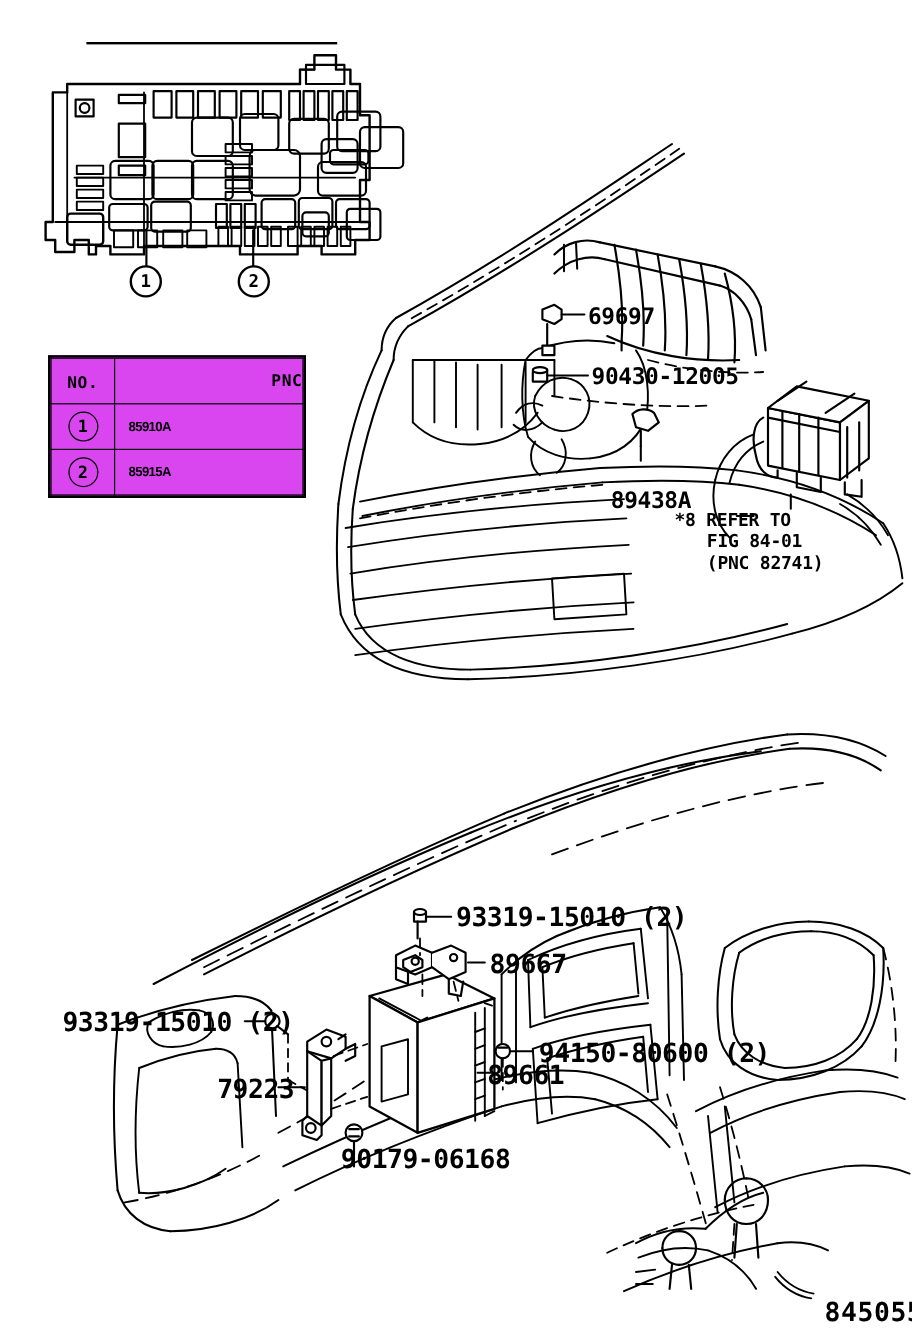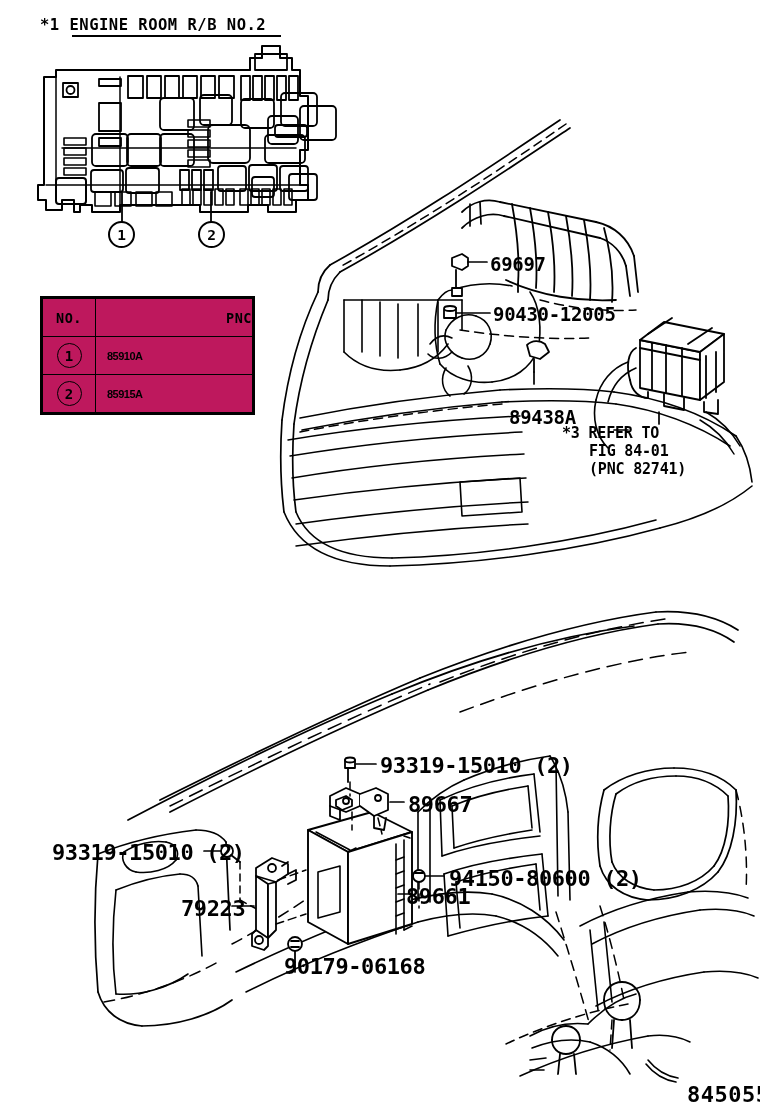--- a/index.html
+++ b/index.html
@@ -69,21 +69,21 @@
   }
 
   
   .parts-table {
     position: absolute;
     left: 40px;
     top: 296px;
     width: 211px;
     border: 2px solid #000;
     border-collapse: collapse;
-    background: #be185d;
+    background: #d946ef;
   }
   .parts-table table {
     border-collapse: collapse;
     width: 100%;
   }
   .parts-table td, .parts-table th {
     border: 1.5px solid #000;
     padding: 0;
     margin: 0;
   }
@@ -703,21 +703,20 @@
 
       <g stroke-width="1.5" stroke-dasharray="10 7">
         <path d="M556,912 C568,950 580,990 590,1026"></path>
         <path d="M600,906 C610,938 618,970 624,1000"></path>
         <path d="M736,790 C744,820 748,856 746,890"></path>
       </g>
 
     </g>
   </svg>
 
-  <div class="lbl lbl-title" style="left:40px; top:16px;">*1 ENGINE ROOM R/B NO.2</div>
   <div class="title-underline" style="left:72px; top:35px; width:209px;"></div>
 
   <div class="callout" style="left:108px; top:221px;">1</div>
   <div class="callout" style="left:198px; top:221px;">2</div>
 
   <div class="parts-table">
     <table>
       <tbody>
           <tr>
         <td class="cell-no">
@@ -746,21 +745,21 @@
     </tbody>
       </table>
   </div>
 
   <div class="lbl lbl-part" style="left:490px; top:253px;">69697</div>
 
   <div class="lbl lbl-part" style="left:493px; top:303px;">90430-12005</div>
 
   <div class="lbl lbl-part" style="left:509px; top:386px;margin-top:20px;">89438A</div>
 
-  <div class="lbl lbl-note" style="left:562px; top:424px;">*3 REFER TO</div>
+  <div class="lbl lbl-note" style="left:562px; top:424px;">*8 REFER TO</div>
   <div class="lbl lbl-note" style="left:589px; top:442px;">FIG 84-01</div>
   <div class="lbl lbl-note" style="left:589px; top:460px;">(PNC 82741)</div>
 
   <div class="lbl lbl-part-sm" style="left:380px; top:753px;">93319-15010 (2)</div>
 
   <div class="lbl lbl-part-sm" style="left:52px; top:840px;">93319-15010 (2)</div>
 
   <div class="lbl lbl-part-sm" style="left:408px; top:792px;">89667</div>
 
   <div class="lbl lbl-part-sm" style="left:449px; top:866px;">94150-80600 (2)</div>

